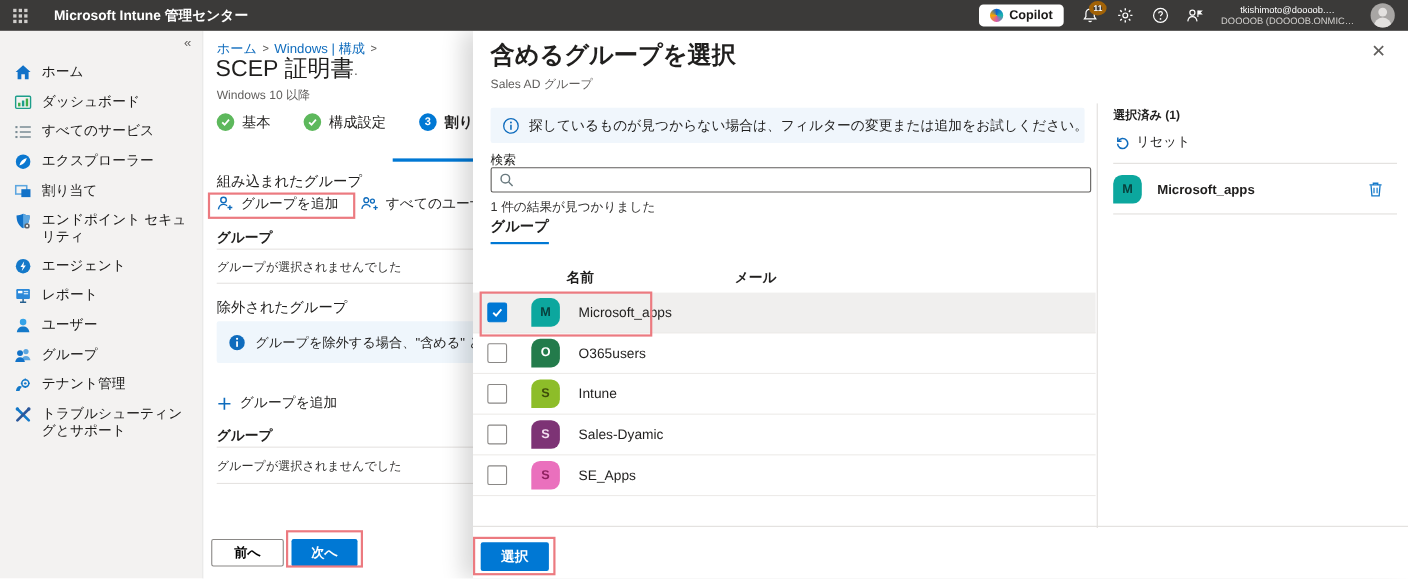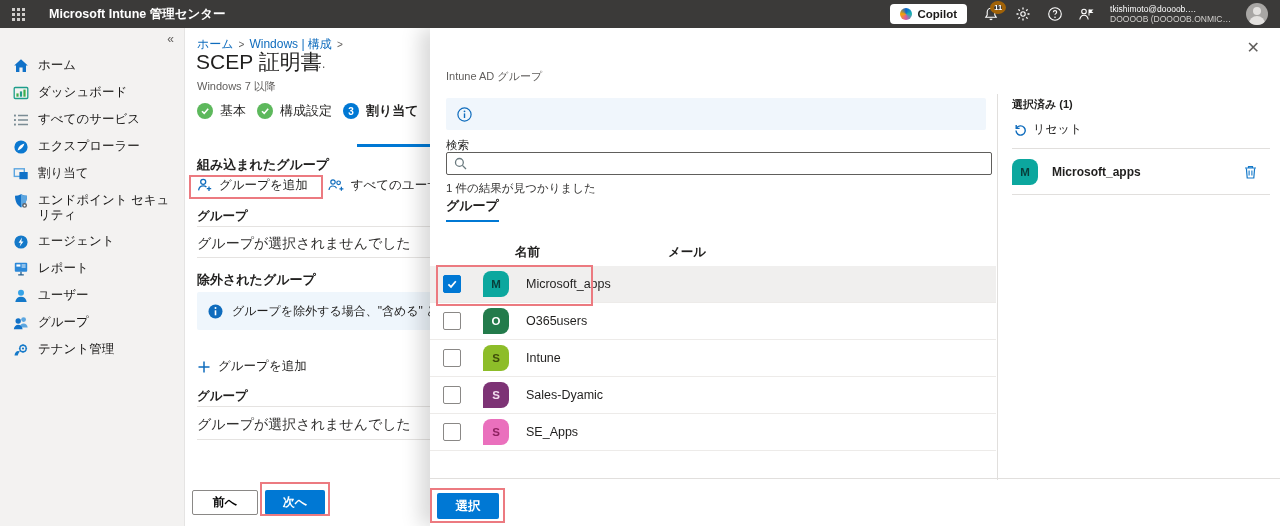--- a/index.html
+++ b/index.html
@@ -11,53 +11,53 @@
 
 .topbar{position:absolute;top:0;left:0;width:1280px;height:28px;background:#3b3a39;display:flex;align-items:center;color:#fff;padding:0 12px;gap:10px;z-index:80}
 .waffle{display:grid;grid-template-columns:repeat(3,3px);grid-gap:2px;cursor:pointer;margin-right:14px}
 .waffle i{width:3px;height:3px;background:#cfcdcb}
 .tb-title{font-weight:700;font-size:12.5px;white-space:nowrap}
 .tb-right{margin-left:auto;display:flex;align-items:center;gap:15px}
 .copilot{background:#fff;border-radius:4px;height:20px;display:flex;align-items:center;gap:5px;padding:0 10px;color:#1b1a19;font-weight:700;font-size:11.5px;cursor:pointer;border:none}
 .cp-logo{width:12px;height:12px;border-radius:50%;background:conic-gradient(#0a64d0,#19b4b0,#d957a8,#f7a600,#0a64d0)}
 .tb-ic{position:relative;width:17px;height:17px;display:flex;align-items:center;justify-content:center;cursor:pointer}
 .badge{position:absolute;top:-5px;right:-7px;background:#3b3a39;border:4px solid #a16207;border-radius:50%;min-width:13px;height:13px;font-size:7.5px;display:flex;align-items:center;justify-content:center;font-weight:700}
-.account{text-align:left;font-size:8.5px;line-height:10px;cursor:pointer;white-space:nowrap}
+.account{text-align:center;font-size:8.5px;line-height:10px;cursor:pointer;white-space:nowrap}
 .account .tenant{color:#d2d0ce}
 .tb-avatar{width:22px;height:22px;border-radius:50%;background:#a8a6a4;position:relative;overflow:hidden;cursor:pointer}
 .tb-avatar:before{content:"";position:absolute;left:7px;top:4px;width:8px;height:8px;border-radius:50%;background:#e3e1df}
 .tb-avatar:after{content:"";position:absolute;left:3px;top:13px;width:16px;height:10px;border-radius:8px 8px 0 0;background:#e3e1df}
 
 
 .sidebar{position:absolute;top:28px;left:0;width:185px;bottom:0;background:#f3f2f1;border-right:1px solid #e5e4e3}
 .collapse{position:absolute;top:4px;right:10px;color:#605e5c;font-size:12px;cursor:pointer}
 .nav-list{margin-top:24px;display:flex;flex-direction:column}
 .nav-item{display:flex;align-items:flex-start;gap:9px;padding:5.5px 10px 5.5px 13px;font-size:12.5px;color:#1b1a19;line-height:15px;cursor:pointer}
 .nav-item svg{flex:0 0 16px;margin-top:0}
 
 
 .content{position:absolute;left:185px;top:28px;right:0;bottom:0;background:#fff}
 .breadcrumb{left:12px;top:8px;font-size:12px;display:flex;gap:5px;align-items:center;white-space:nowrap}
 .bc-link{color:#0f6cbd;cursor:pointer}
 .bc-sep{color:#605e5c;font-size:10px}
 .page-title{left:11px;top:20px;font-size:21px;font-weight:400;white-space:nowrap}
 .title-dots{left:128px;top:28px;color:#605e5c;font-size:13px;cursor:pointer}
 .subtitle{left:12px;top:51px;font-size:11px;color:#605e5c}
-.steps{left:12px;top:74px;display:flex;gap:11px;font-size:13px;white-space:nowrap}
+.steps{left:12px;top:74px;display:flex;gap:30px;font-size:13px;white-space:nowrap}
 .step{display:flex;gap:7px;align-items:center;cursor:pointer}
 .step-circle{width:16px;height:16px;border-radius:50%;display:flex;align-items:center;justify-content:center;flex:0 0 16px}
 .step-done .step-circle{background:#5db85c}
 .step-active .step-circle{background:#0078d4;color:#fff;font-size:10px;font-weight:700}
 .step-active .step-label{font-weight:700}
 .step-underline{left:172px;top:116px;width:120px;height:2.5px;background:#0078d4}
-.sec-head{font-weight:700;font-size:13px;white-space:nowrap}
+.sec-head{font-weight:400;font-size:13px;white-space:nowrap}
 .cmdrow{left:12px;top:145px;display:flex;gap:20px;height:24px;align-items:center;white-space:nowrap}
 .cmd{display:flex;gap:6px;align-items:center;font-size:12.5px;cursor:pointer}
 .col-head{font-weight:700;font-size:12.5px}
-.empty-text{font-size:14px;color:#323130;white-space:nowrap}
+.empty-text{font-size:11px;color:#323130;white-space:nowrap}
 .banner{left:12px;top:264px;width:400px;height:38px;background:#eff6fc;border-radius:2px;display:flex;gap:9px;align-items:center;padding:0 11px;font-size:12px;white-space:nowrap;overflow:hidden}
 .addlink{left:12px;top:330px;display:flex;gap:7px;align-items:center;font-size:12.5px;cursor:pointer}
 .btn-prev{position:absolute;left:7px;top:462px;width:66px;height:25px;border:1px solid #8a8886;background:#fff;border-radius:2px;font-size:12px;font-weight:600;cursor:pointer;font-family:inherit}
 .btn-next{position:absolute;left:80px;top:462px;width:60px;height:25px;background:#0078d4;color:#fff;border:none;border-radius:2px;font-size:12px;font-weight:600;cursor:pointer;font-family:inherit}
 
 
 .flyout{position:absolute;left:430px;top:28px;width:850px;bottom:0;background:#fff;box-shadow:-10px 0 18px rgba(0,0,0,.15);z-index:40}
 .f-title{left:16px;top:7px;font-size:22px;font-weight:700;white-space:nowrap}
 .f-sub{left:16px;top:41px;font-size:11px;color:#605e5c}
 .f-close{right:20px;top:12px;font-size:16px;color:#605e5c;cursor:pointer;line-height:16px}
@@ -240,33 +240,42 @@
       <svg width="16" height="16" viewBox="0 0 16 16">
           <path d="M1.5 13.5C2 9.5 4.5 8 7 9.5 5.5 11 4.8 12.5 4.8 13.5z" fill="#1479c9"></path>
           <circle cx="10" cy="6.5" r="3.2" fill="none" stroke="#1479c9" stroke-width="1.4"></circle>
           <circle cx="10" cy="6.5" r="1.1" fill="#1479c9"></circle>
           <g stroke="#1479c9" stroke-width="1.2">
             <path d="M10 2.2v1.4M10 9.4v1.4M5.9 6.5h1.4M12.7 6.5h1.4"></path>
           </g>
         </svg>
       <span>テナント管理</span>
     </div>
+    <div class="nav-item">
+      <svg width="16" height="16" viewBox="0 0 16 16">
+          <path d="M2.8 2.8 13.2 13.2" stroke="#1479c9" stroke-width="2.4" stroke-linecap="round"></path>
+          <path d="M13.2 2.8 2.8 13.2" stroke="#2b579a" stroke-width="2.4" stroke-linecap="round"></path>
+          <circle cx="2.8" cy="2.8" r="1.6" fill="#1479c9"></circle>
+          <circle cx="13.2" cy="2.8" r="1.6" fill="#2b579a"></circle>
+        </svg>
+      <span>トラブルシューティングとサポート</span>
+    </div>
   </div>
 </nav>
 
 <main class="content">
   <div class="abs breadcrumb">
     <span class="bc-link">ホーム</span>
     <span class="bc-sep">&gt;</span>
     <span class="bc-link">Windows | 構成</span>
     <span class="bc-sep">&gt;</span>
   </div>
   <h1 class="abs page-title">SCEP 証明書</h1>
   <span class="abs title-dots">…</span>
-  <div class="abs subtitle">Windows 7 以降</div>
+  <div class="abs subtitle">Windows 10 以降</div>
 
   <div class="abs steps">
     <span class="step step-done">
       <span class="step-circle">
           <svg width="10" height="10" viewBox="0 0 10 10">
             <path d="M2 5.2 4.2 7.4 8.2 2.8" fill="none" stroke="#fff" stroke-width="1.6"></path>
           </svg>
         </span>
       <span class="step-label">基本</span>
     </span>
@@ -333,29 +342,31 @@
   <div class="abs col-head" style="left:12px;top:360px">グループ</div>
   <div class="hr" style="left:12px;top:378px;width:330px"></div>
   <div class="abs empty-text" style="left:12px;top:388px">グループが選択されませんでした</div>
   <div class="hr" style="left:12px;top:411px;width:330px"></div>
 
   <button class="btn-prev">前へ</button>
   <button class="btn-next">次へ</button>
 </main>
 
 <aside class="flyout">
-  <div class="abs f-sub">Intune AD グループ</div>
+  <h2 class="abs f-title">含めるグループを選択</h2>
+  <div class="abs f-sub">Sales AD グループ</div>
   <span class="abs f-close">✕</span>
 
   <div class="abs f-banner">
     <svg width="15" height="15" viewBox="0 0 15 15" style="flex:0 0 15px">
         <circle cx="7.5" cy="7.5" r="6.6" fill="none" stroke="#0f6cbd" stroke-width="1.2"></circle>
         <rect x="6.8" y="6.4" width="1.4" height="4.6" fill="#0f6cbd"></rect>
         <circle cx="7.5" cy="4.3" r=".9" fill="#0f6cbd"></circle>
       </svg>
+    <span>探しているものが見つからない場合は、フィルターの変更または追加をお試しください。</span>
   </div>
 
   <div class="abs f-search-label">検索</div>
   <div class="abs f-search">
     <svg width="13" height="13" viewBox="0 0 13 13">
         <circle cx="5.4" cy="5.4" r="3.9" fill="none" stroke="#69797e" stroke-width="1.3"></circle>
         <path d="M8.4 8.4 12 12" stroke="#69797e" stroke-width="1.3"></path>
       </svg>
     <input type="text" style="">
   </div>

